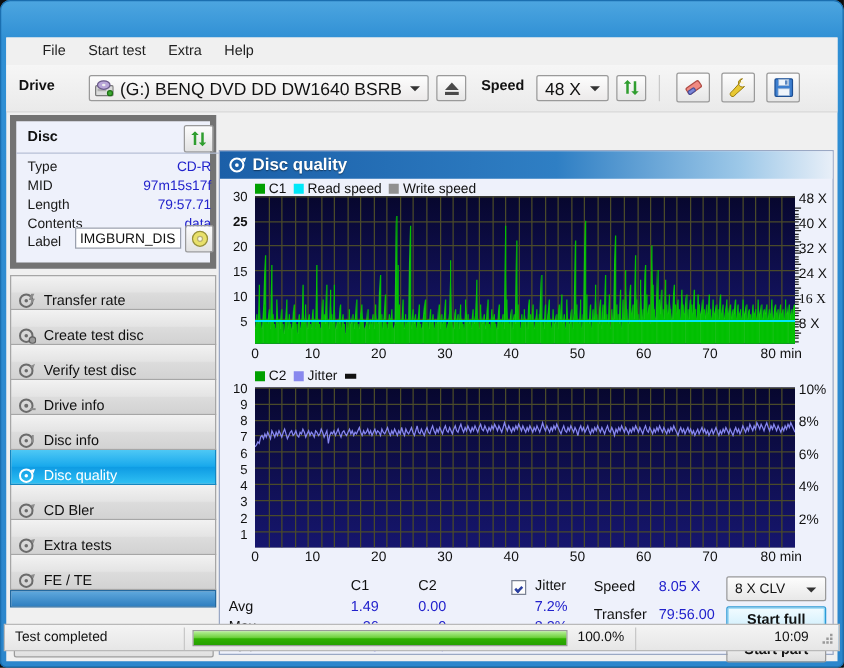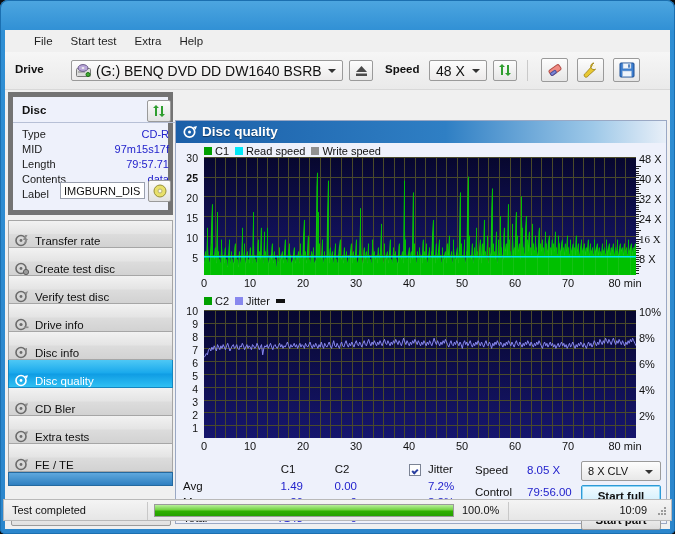--- a/index.html
+++ b/index.html
@@ -1018,21 +1018,21 @@
         <div class="rnum" style="left:86px;top:37px;width:40px;">26</div>
         <div class="rnum" style="left:140px;top:37px;width:40px;">0</div>
         <div class="rnum" style="left:245px;top:37px;width:38px;text-align:center;">8.2%</div>
 
         <div class="rcell" style="left:6px;top:53px;">Total</div>
         <div class="rnum" style="left:80px;top:53px;width:46px;">7148</div>
         <div class="rnum" style="left:140px;top:53px;width:40px;">0</div>
 
         <div class="rcell" style="left:298px;top:5px;">Speed</div>
         <div class="rnum" style="left:350px;top:5px;width:52px;text-align:left;">8.05 X</div>
-        <div class="rcell" style="left:298px;top:27px;">Control</div>
+        <div class="rcell" style="left:298px;top:27px;">Transfer</div>
         <div class="rnum" style="left:350px;top:27px;width:58px;text-align:left;">79:56.00</div>
         <div class="rcell" style="left:298px;top:48px;">Samples</div>
         <div class="rnum" style="left:350px;top:48px;width:52px;text-align:left;">4789</div>
 
         <div class="clvcombo">
           <span style="position:absolute;left:6px;top:3px;">8 X CLV</span>
           <span style="position:absolute;right:7px;top:8px;width:0;height:0;border-left:4px solid transparent;border-right:4px solid transparent;border-top:4px solid #333;"></span>
         </div>
         <div class="gobtn focus" style="top:26px;">Start full</div>
         <div class="gobtn" style="top:50px;">Start part</div>

